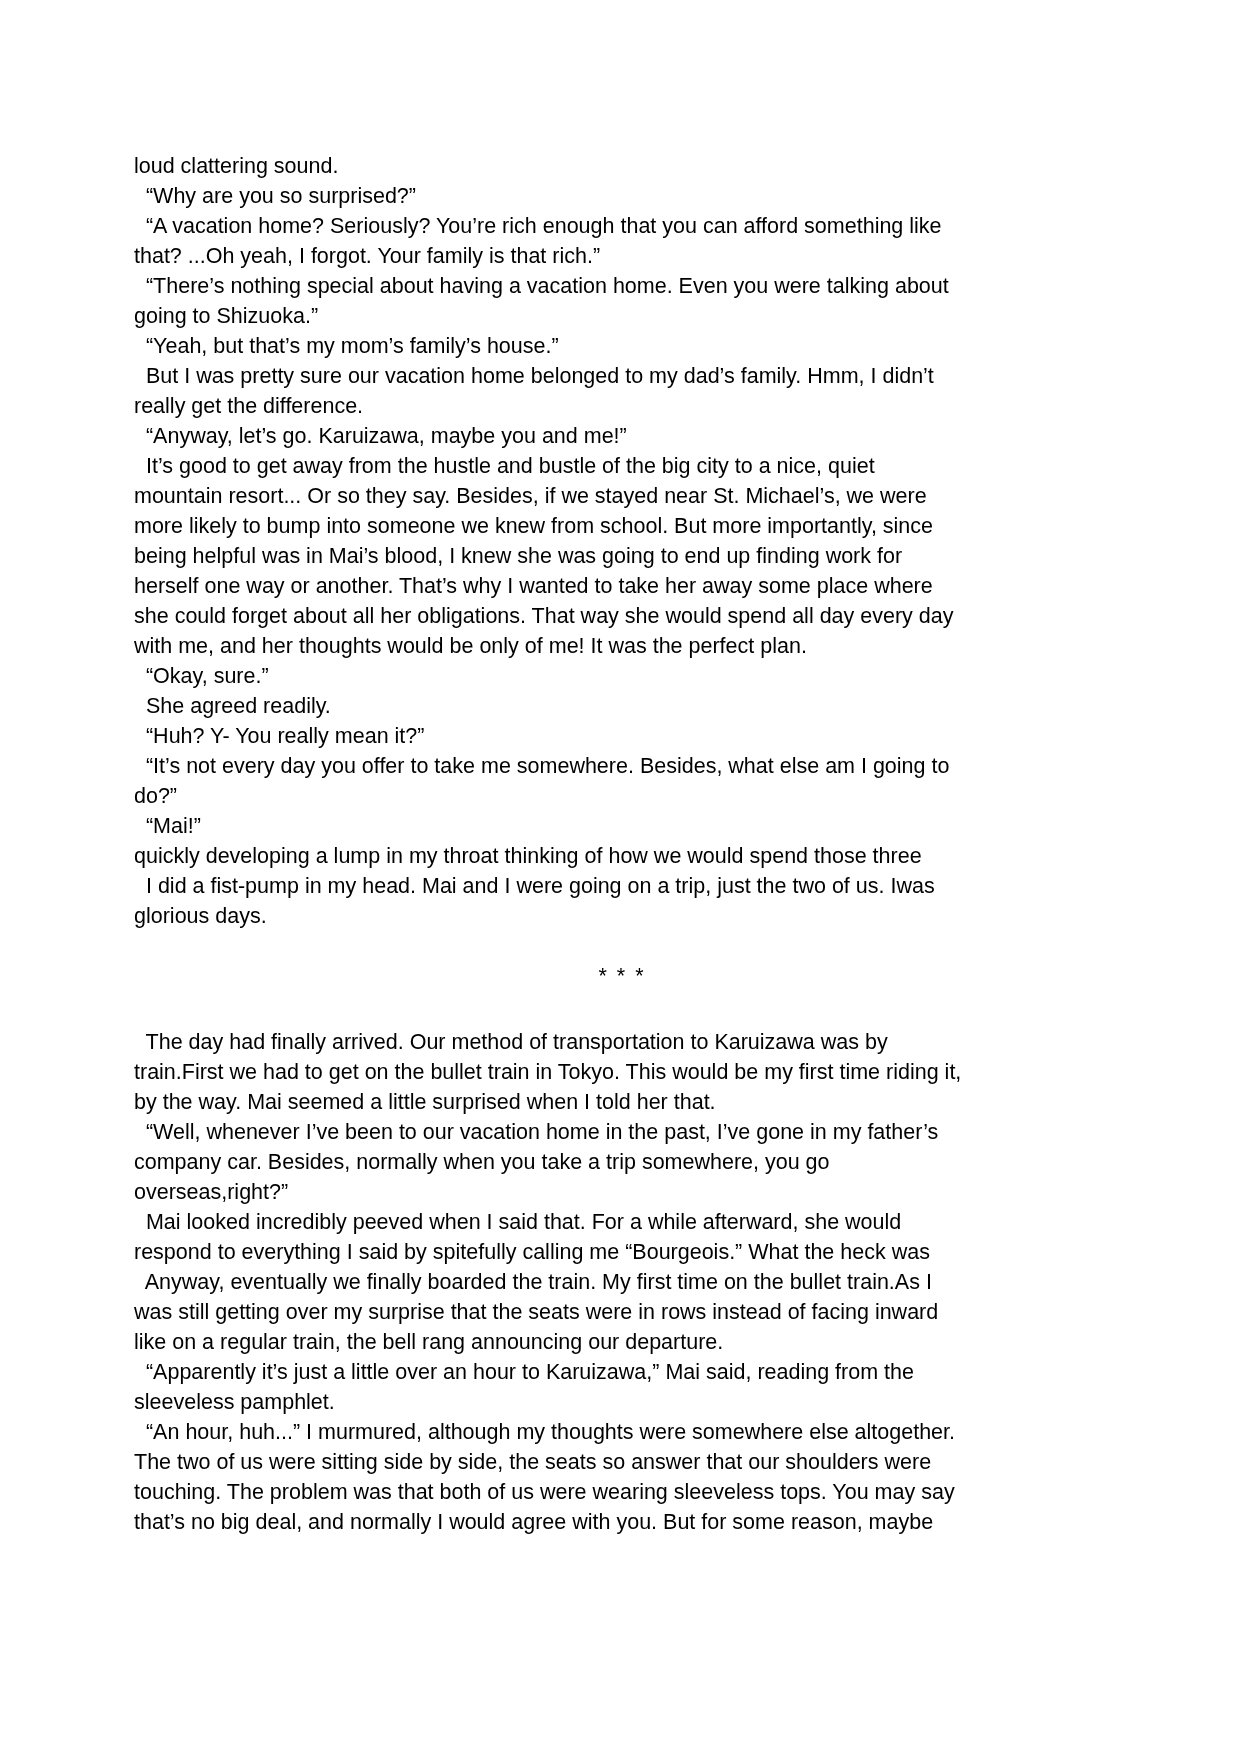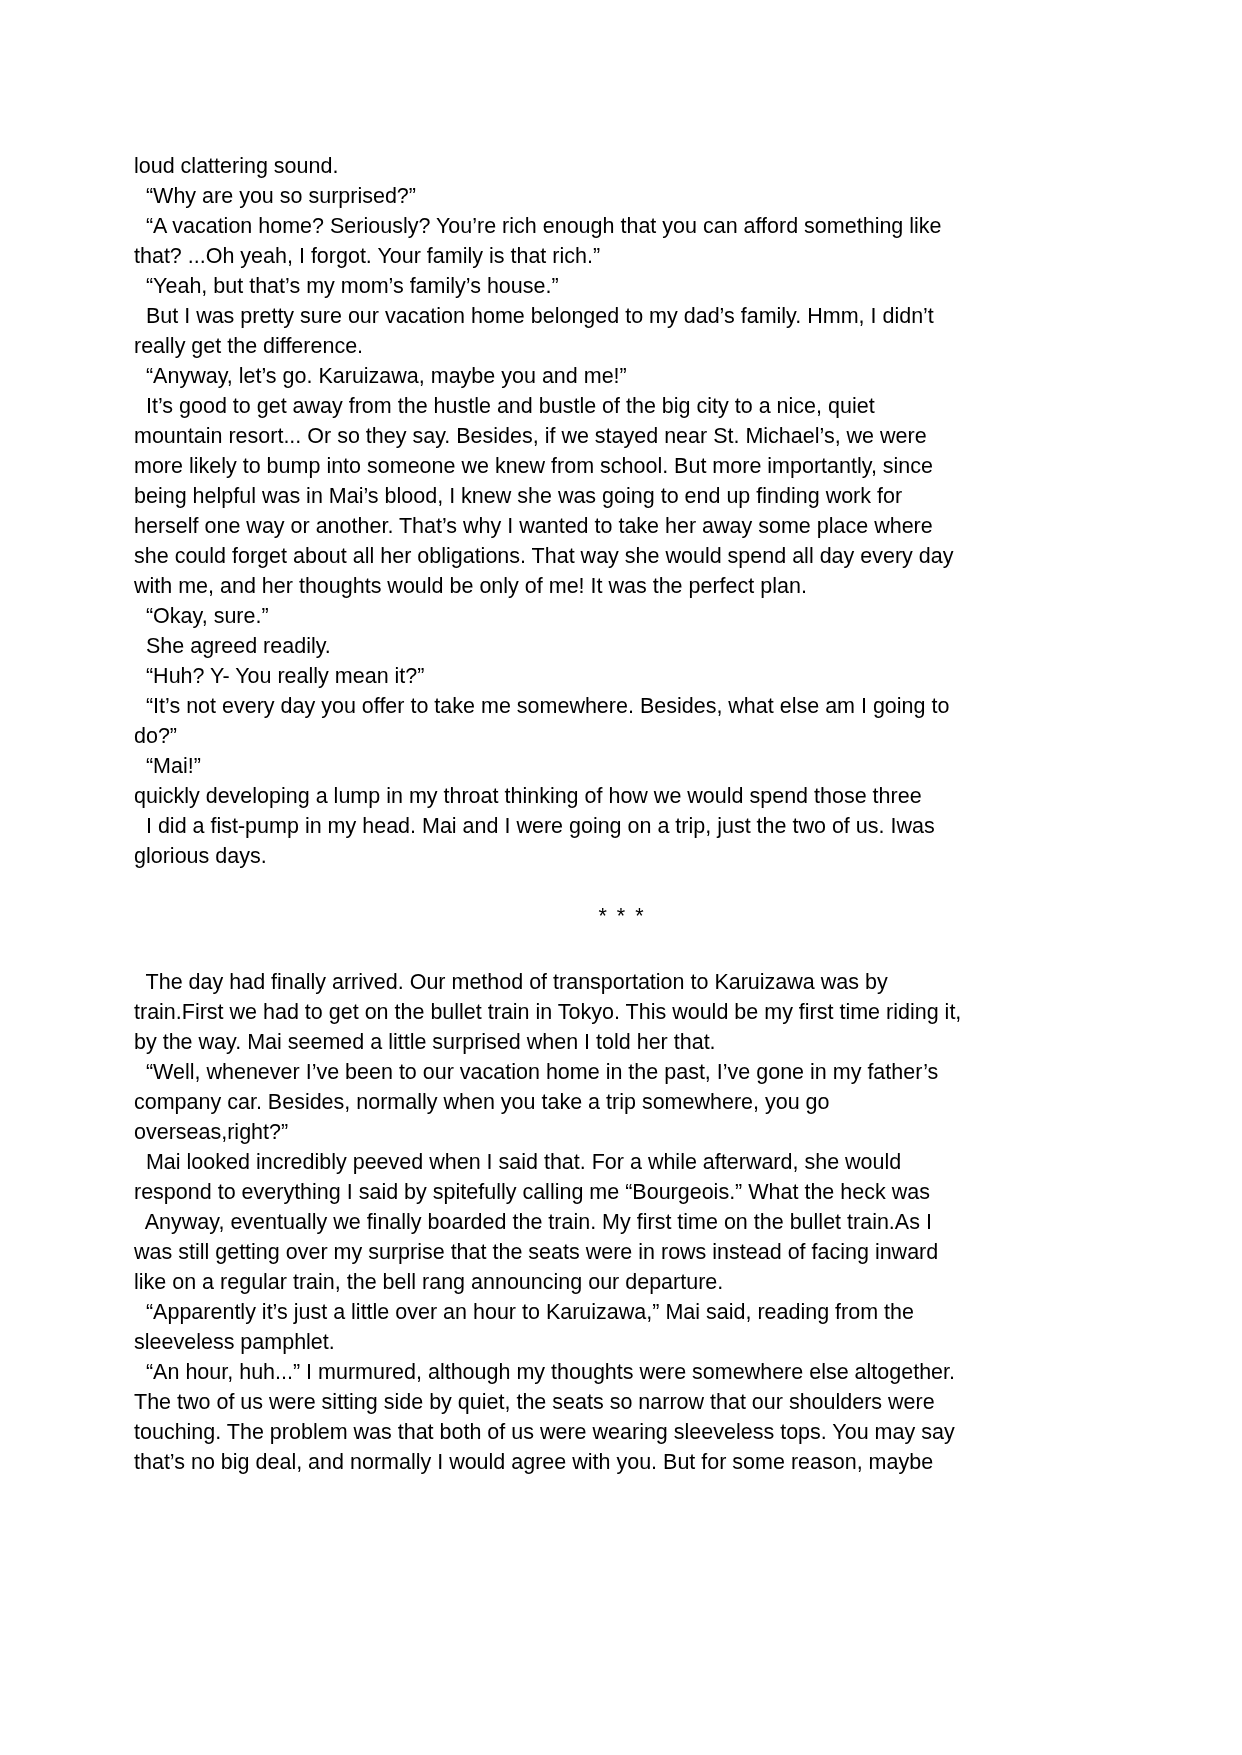--- a/index.html
+++ b/index.html
@@ -50,20 +50,22 @@
         <div class="line">loud clattering sound.</div>
       </div>
       <div class="paragraph">
         <div class="line">  “Why are you so surprised?”</div>
       </div>
       <div class="paragraph">
         <div class="line">  “A vacation home? Seriously? You’re rich enough that you can afford something like</div>
         <div class="line">that? ...Oh yeah, I forgot. Your family is that rich.”</div>
       </div>
       <div class="paragraph">
+        <div class="line">  “There’s nothing special about having a vacation home. Even you were talking about</div>
+        <div class="line">going to Shizuoka.”</div>
       </div>
       <div class="paragraph">
         <div class="line">  “Yeah, but that’s my mom’s family’s house.”</div>
       </div>
       <div class="paragraph">
         <div class="line">  But I was pretty sure our vacation home belonged to my dad’s family. Hmm, I didn’t</div>
         <div class="line">really get the difference.</div>
       </div>
       <div class="paragraph">
         <div class="line">  “Anyway, let’s go. Karuizawa, maybe you and me!”</div>
@@ -117,18 +119,18 @@
         <div class="line">  Anyway, eventually we finally boarded the train. My first time on the bullet train.As I</div>
         <div class="line">was still getting over my surprise that the seats were in rows instead of facing inward</div>
         <div class="line">like on a regular train, the bell rang announcing our departure.</div>
       </div>
       <div class="paragraph">
         <div class="line">  “Apparently it’s just a little over an hour to Karuizawa,” Mai said, reading from the</div>
         <div class="line">sleeveless pamphlet.</div>
       </div>
       <div class="paragraph">
         <div class="line">  “An hour, huh...” I murmured, although my thoughts were somewhere else altogether.</div>
-        <div class="line">The two of us were sitting side by quiet, the seats so narrow that our shoulders were</div>
+        <div class="line">The two of us were sitting side by side, the seats so answer that our shoulders were</div>
         <div class="line">touching. The problem was that both of us were wearing sleeveless tops. You may say</div>
         <div class="line">that’s no big deal, and normally I would agree with you. But for some reason, maybe</div>
       </div>
     </div>
 </div>
 
 </body></html>

